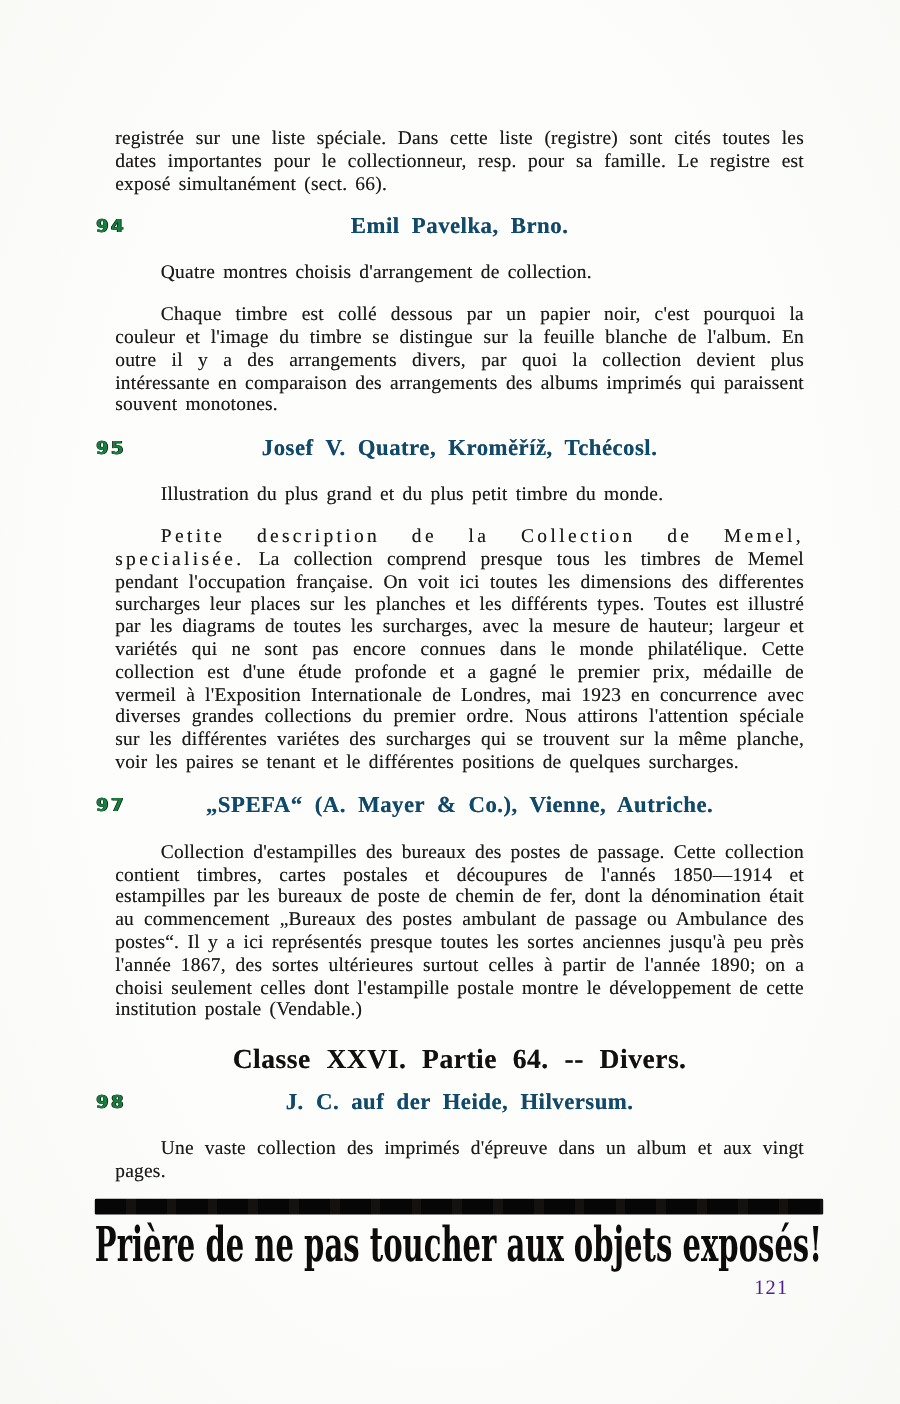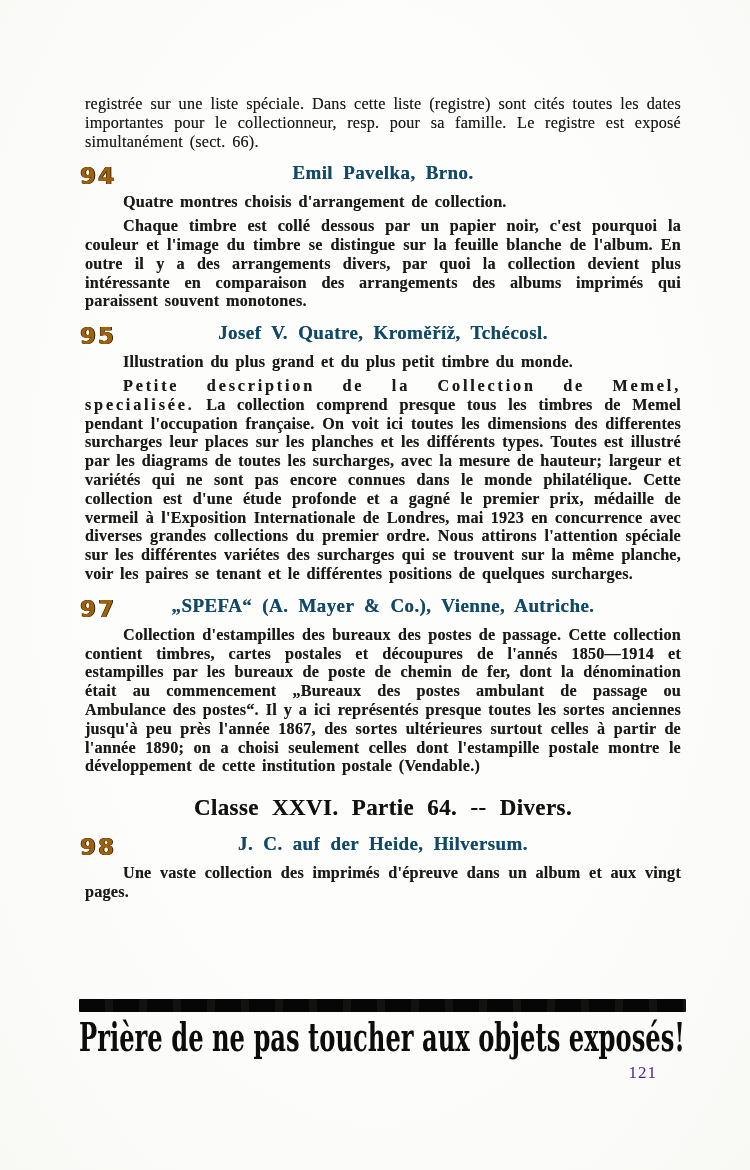--- a/index.html
+++ b/index.html
@@ -15,45 +15,45 @@
     font-family: "Liberation Serif", "DejaVu Serif", serif;
     color: #1b1a18;
   }
   .column {
     position: absolute;
     left: 80px;
     top: 90px;
     width: 606px;
   }
   p.body {
-    margin: 5px;
+    margin: 16px;
     text-align: justify;
     font-size: 16.2px;
     line-height: 18.8px;
     word-spacing: 2.5px;
     letter-spacing: 0.2px;
     text-shadow: 0 0 0.4px rgba(20,20,20,0.55);
   }
-  .indent { text-indent: 38px; font-weight: bold; }
+  .indent { text-indent: 38px; }
   .spaced { letter-spacing: 2.8px; }
   .entry-heading {
     position: relative;
     text-align: center;
     margin: 11px 0 7px 0;
     min-height: 24px;
   }
   .entry-num {
     position: absolute;
     left: 0;
     top: 1px;
     font-family: "DejaVu Sans", sans-serif;
     font-weight: bold;
-    font-size: 23px;
+    font-size: 15px;
     letter-spacing: 2px;
-    color: #a16207;
+    color: #15803d;
     text-shadow: 0.7px 0 0 #0b0b0b, -0.5px 0 0 #0b0b0b;
   }
   .entry-title {
     font-weight: bold;
     font-size: 19px;
     letter-spacing: 0.4px;
     word-spacing: 5px;
     color: #0c4a6e;
     text-shadow: 0 0 0.5px rgba(10,10,10,0.6);
   }

